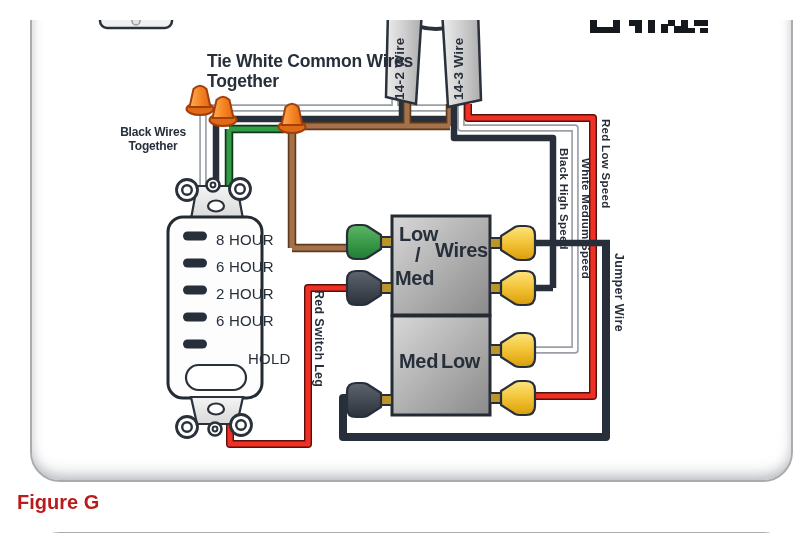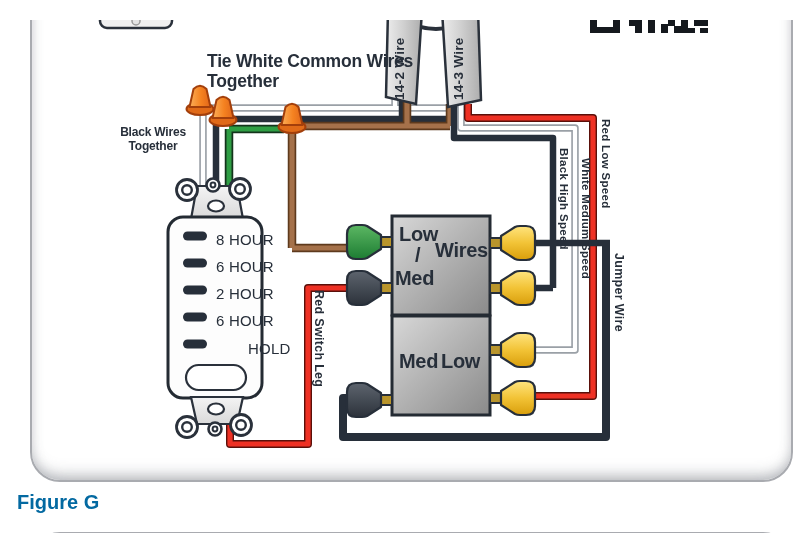--- a/index.html
+++ b/index.html
@@ -31,21 +31,21 @@
     writing-mode:vertical-rl; letter-spacing:0.3px; white-space:nowrap;
   }
   .vert.flip { transform:rotate(180deg); }
   .cable-lbl { font-size:13.5px; }
   .speed-lbl { font-size:11.5px; }
   .wire-lbl { font-size:12.5px; }
   .btn-lbl { position:absolute; font-size:15px; font-weight:normal; color:#272f3a; letter-spacing:0.2px; }
   .box-lbl { position:absolute; font-size:20px; font-weight:bold; color:#272f3a; letter-spacing:-0.3px; }
   .figure-caption {
     position:absolute; left:17px; top:471px;
-    font-size:20px; font-weight:bold; color:#0369a1; letter-spacing:0px;
+    font-size:20px; font-weight:bold; color:#b91c1c; letter-spacing:0px;
   }
 </style>
 </head>
 <body>
 
 <div class="page">
 
   <div class="panel main"></div>
   <div class="panel bottom"></div>
 
@@ -222,21 +222,21 @@
   <div class="vert speed-lbl" style="left:600px; top:99px;">Red Low Speed</div>
   <div class="vert speed-lbl" style="left:580px; top:138px;">White Medium Speed</div>
   <div class="vert speed-lbl" style="left:558px; top:128px;">Black High Speed</div>
   <div class="vert wire-lbl" style="left:612px; top:233px;">Jumper Wire</div>
   <div class="vert wire-lbl" style="left:312px; top:270px;">Red Switch Leg</div>
 
   <div class="btn-lbl" style="left:216px; top:211px;">8 HOUR</div>
   <div class="btn-lbl" style="left:216px; top:238px;">6 HOUR</div>
   <div class="btn-lbl" style="left:216px; top:265px;text-align:center;">2 HOUR</div>
   <div class="btn-lbl" style="left:216px; top:292px;">6 HOUR</div>
-  <div class="btn-lbl" style="left:216px; top:320px;padding-left:32px;">HOLD</div>
+  <div class="btn-lbl" style="left:216px; top:330px;padding-left:32px;">HOLD</div>
 
   <div class="box-lbl" style="left:399px; top:203px;">Low</div>
   <div class="box-lbl" style="left:415px; top:224px;">/</div>
   <div class="box-lbl" style="left:435px; top:219px;">Wires</div>
   <div class="box-lbl" style="left:395px; top:247px;">Med</div>
   <div class="box-lbl" style="left:399px; top:330px;">Med</div>
   <div class="box-lbl" style="left:441px; top:330px;">Low</div>
 
   <div class="figure-caption">Figure G</div>
 </div>

